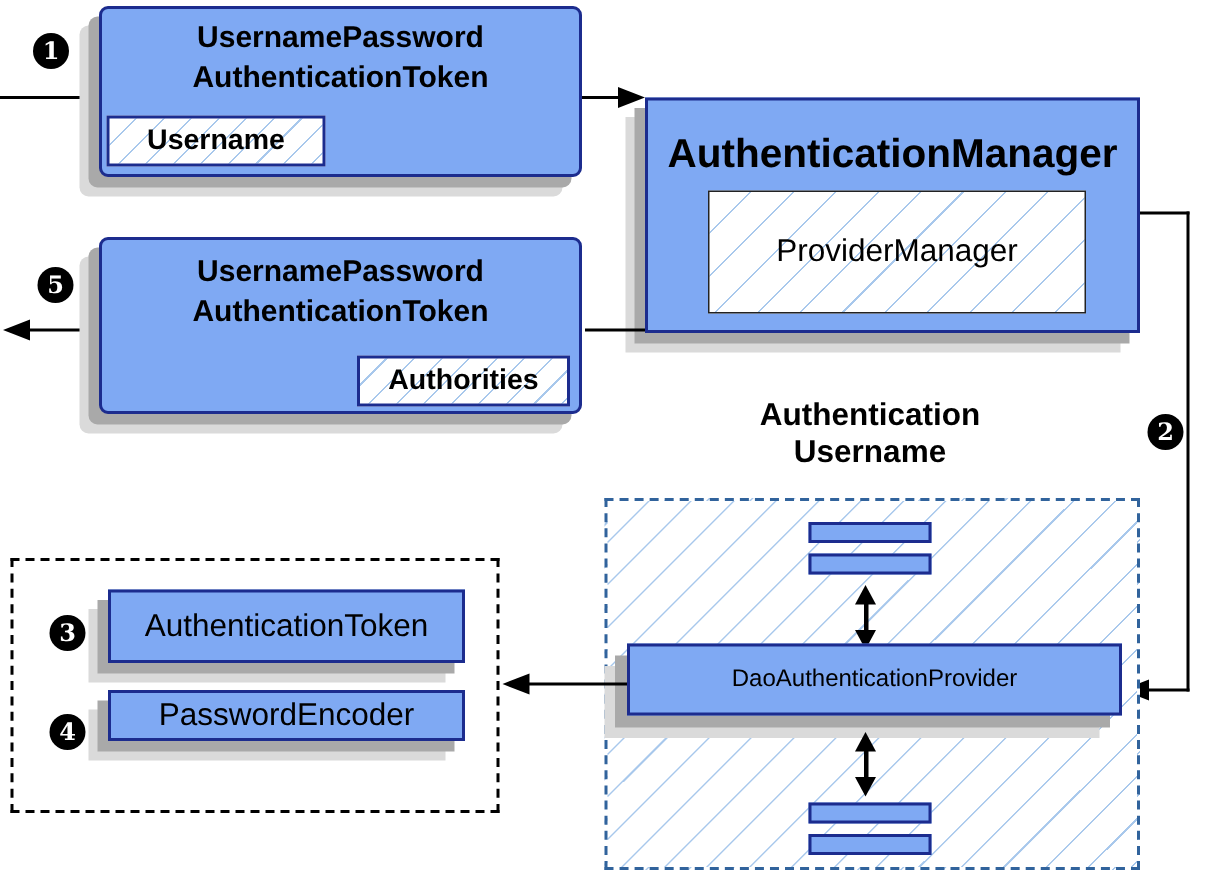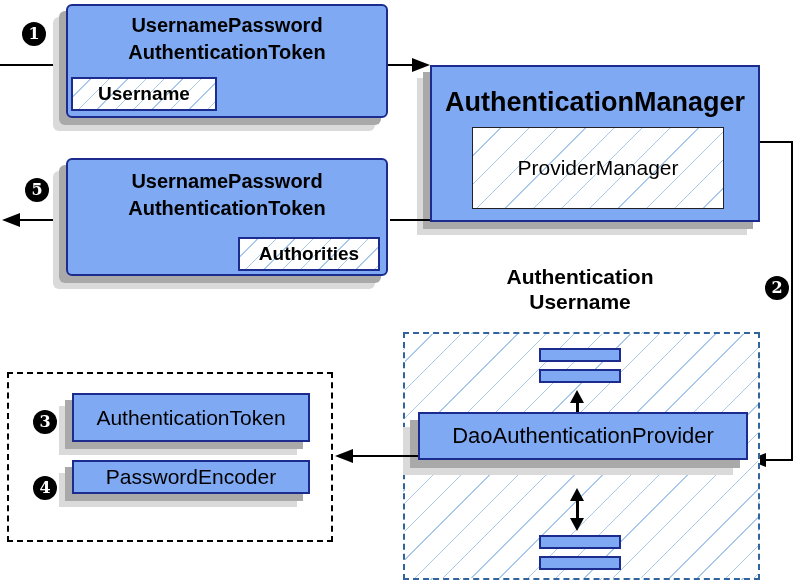--- a/index.html
+++ b/index.html
@@ -103,21 +103,21 @@
 
   <div class="dashed-area hatch-lg" style="left:403px;top:332px;width:357px;height:248px;"></div>
 
   <div class="bar" style="left:539px;top:348px;"></div>
   <div class="bar" style="left:539px;top:369px;"></div>
 
   <div class="vline3" style="left:576px;top:398px;height:30px;"></div>
   <div class="arr arr-u" style="left:570px;top:390px;"></div>
   <div class="arr arr-d" style="left:570px;top:420px;"></div>
 
-  <div class="bluebox centered-label" style="left:418px;top:412px;width:330px;height:48px;font-size:22px;box-shadow:-8px 8px 0 0 var(--shadow-dark),-15px 15px 0 0 var(--shadow-light);">DaoAuthenticationProvider</div>
+  <div class="bluebox centered-label" style="left:418px;top:429px;width:330px;height:48px;font-size:16px;box-shadow:-8px 8px 0 0 var(--shadow-dark),-15px 15px 0 0 var(--shadow-light);">DaoAuthenticationProvider</div>
 
   <div class="vline3" style="left:576px;top:496px;height:30px;"></div>
   <div class="arr arr-u" style="left:570px;top:488px;"></div>
   <div class="arr arr-d" style="left:570px;top:518px;"></div>
 
   <div class="bar" style="left:539px;top:535px;"></div>
   <div class="bar" style="left:539px;top:556px;"></div>
 
   <div class="hline" style="left:352px;top:455px;width:66px;"></div>
   <div class="arr arr-l" style="left:335px;top:449px;"></div>

